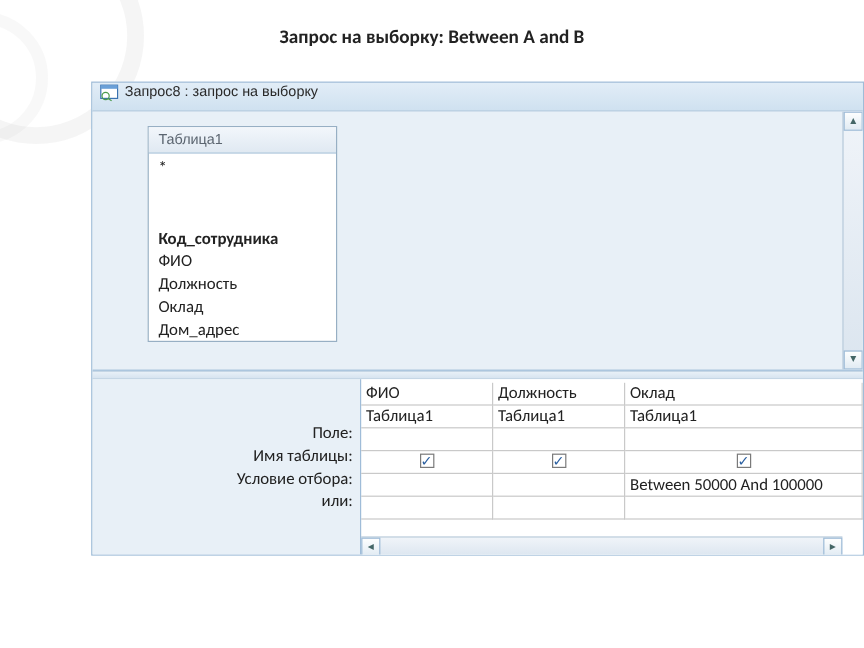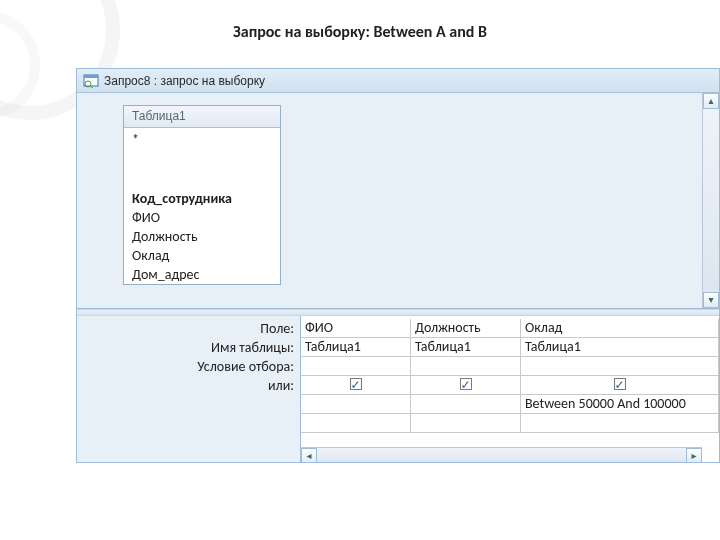--- a/index.html
+++ b/index.html
@@ -43,21 +43,20 @@
     right: 0;
     height: 395px;
     border: 1px solid #9fbcd8;
     background: #e8f0f7;
     overflow: hidden;
   }
   .titlebar {
     height: 24px;
     background: linear-gradient(#e2edf7,#cfe1f0);
     display: flex;
-    align-items: center;
     font-size: 12px;
     color: #222;
     border-bottom: 1px solid #a7c2da;
   }
   .titlebar .win-icon {
     width: 16px; height: 16px;
     margin: 0 5px 0 6px;
     display: inline-block;
   }
   .titlebar .win-icon svg { width:16px; height:16px; }
@@ -102,20 +101,21 @@
   }
   .lower-pane {
     background: #e8f0f7;
     height: 148px;
     position: relative;
     display: flex;
   }
   .design-labels {
     width: 226px;
     padding-top: 3px;
+    margin-top: 32px;
   }
   .design-label-row {
     height: 19px;
     text-align: right;
     padding-right: 6px;
     font-size: 14px;
     color: #222;
     font-family: Calibri, Arial, sans-serif;
     line-height: 19px;
   }

